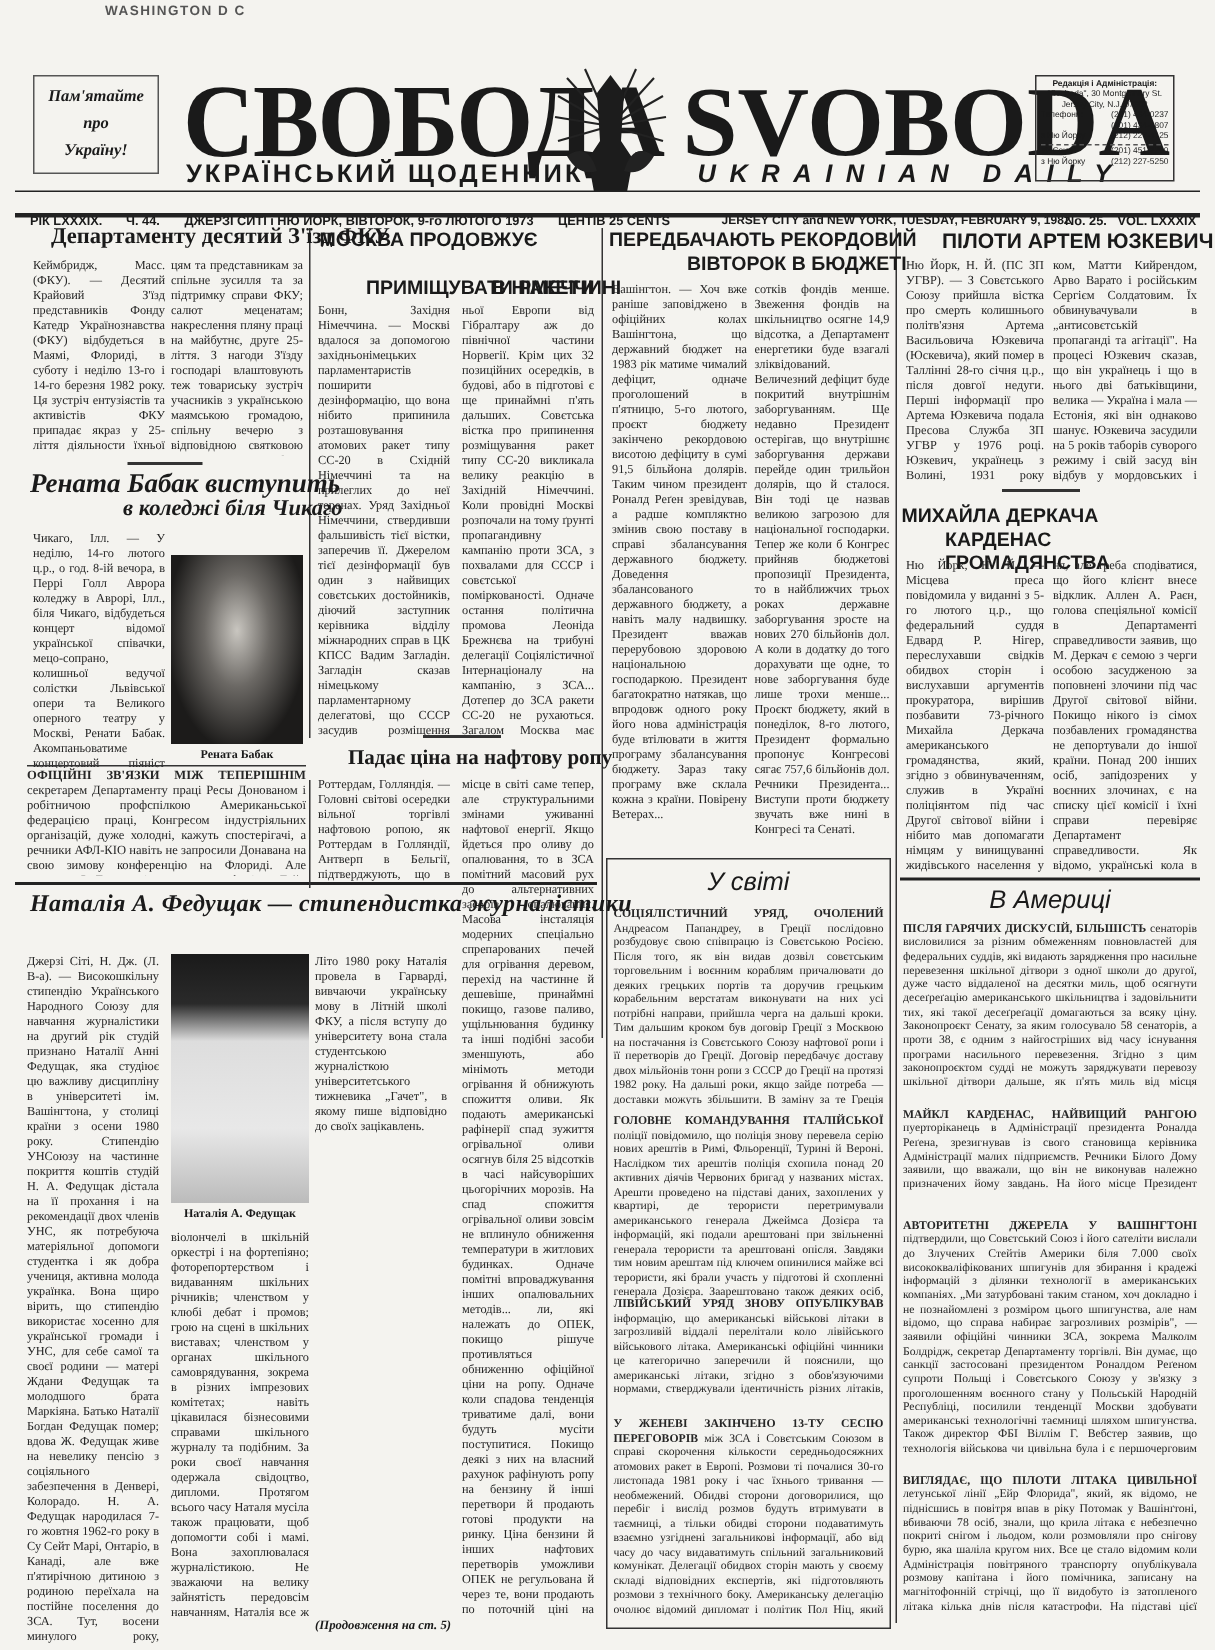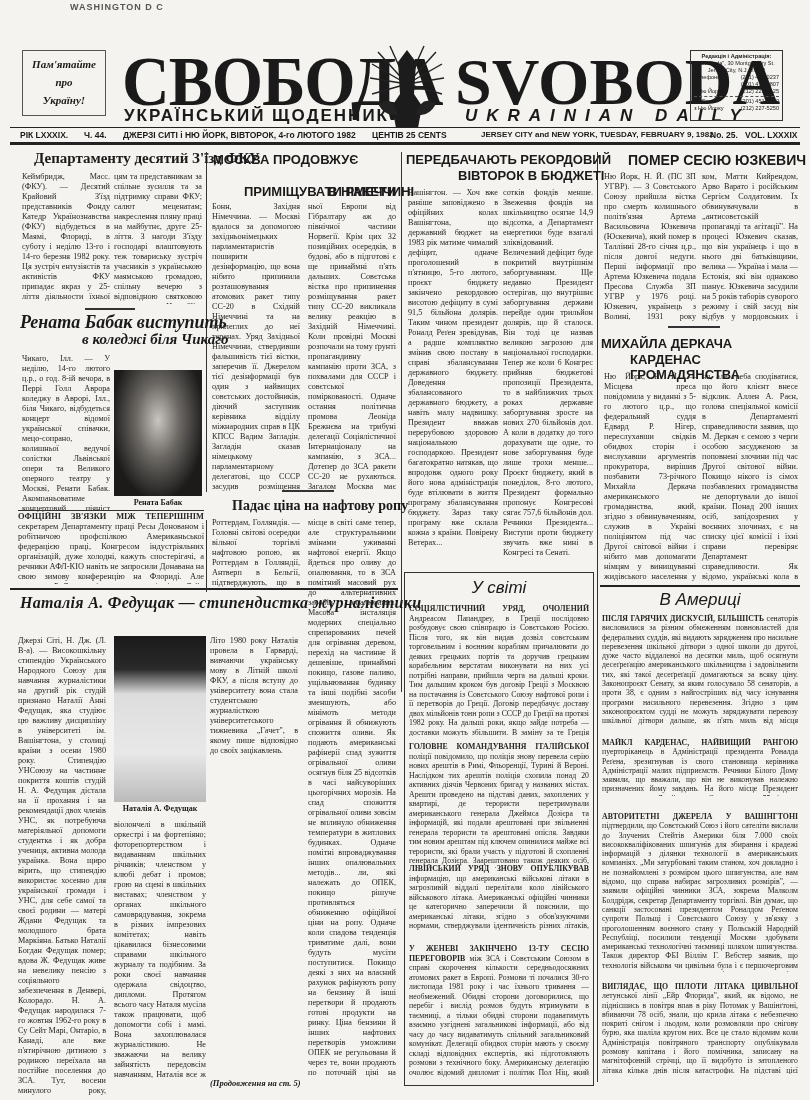--- a/index.html
+++ b/index.html
@@ -12,21 +12,21 @@
 .mast-cyr{left:122px;top:52px;font-family:"Liberation Serif",serif;font-weight:bold;font-size:66px;letter-spacing:-1px;transform:scaleY(1.05);line-height:60px}
 .mast-cyr-sub{left:124px;top:106px;font-family:"Liberation Sans",sans-serif;font-weight:bold;font-size:17px;letter-spacing:2px}
 .mast-lat{left:455px;top:52px;font-family:"Liberation Serif",serif;font-weight:bold;font-size:66px;line-height:60px}
 .mast-lat-sub{left:465px;top:106px;font-family:"Liberation Sans",sans-serif;font-weight:bold;font-style:italic;font-size:17px;letter-spacing:9px}
 .emblem{left:368px;top:44px;width:78px;height:86px}
 .contact{left:690px;top:50px;width:93px;height:71px;border:1px solid #333;font-family:"Liberation Sans",sans-serif;font-size:5.6px;line-height:7px;padding:2px 3px}
 .contact .row{display:flex;justify-content:space-between}
 .contact .c{text-align:center}
 .contact hr{border:none;border-top:1px dashed #555;margin:1px 0}
 .rule{background:#222}
-.dateline{top:130px;left:0;width:810px;height:12px;font-family:"Liberation Sans",sans-serif;font-size:8.5px;font-weight:bold}
+.dateline{top:142px;left:0;width:810px;height:12px;font-family:"Liberation Sans",sans-serif;font-size:8.5px;font-weight:bold}
 .dateline span{position:absolute;top:0}
 .h-sans{font-family:"Liberation Sans",sans-serif;font-weight:bold;text-transform:none}
 .h-serif{font-family:"Liberation Serif",serif;font-weight:bold}
 .h-ital{font-family:"Liberation Serif",serif;font-style:italic;font-weight:bold}
 .vline{background:#333;width:1px}
 .hline{background:#333;height:1px}
 .photo{background:radial-gradient(ellipse at 50% 40%,#c9c6c0 0%,#6b6864 35%,#1c1b1a 75%);}
 .photo2{background:linear-gradient(180deg,#1a1a1a 0%,#2a2a2a 20%,#ddd 35%,#e8e8e8 70%,#bbb 100%)}
 .caption{font-size:8px;font-weight:bold;text-align:center}
 .brief-lead{font-weight:bold;text-transform:uppercase}
@@ -93,21 +93,21 @@
       <span>з Ню Йорку</span>
       <span>(212) 227-5250</span>
     </div>
 </div>
 
 <div class="abs rule" style="left:10px;top:127px;width:790px;height:1px"></div>
 
 <div class="abs dateline">
   <span style="left:20px">РІК LXXXIX.</span>
   <span style="left:84px">Ч. 44.</span>
-  <span style="left:123px">ДЖЕРЗІ СИТІ і НЮ ЙОРК, ВІВТОРОК, 4-го ЛЮТОГО 1982</span>
+  <span style="left:123px">ДЖЕРЗІ СИТІ і НЮ ЙОРК, ВІВТОРОК, 9-го ЛЮТОГО 1973</span>
   <span style="left:372px">ЦЕНТІВ 25 CENTS</span>
   <span style="left:481px;font-size:8px">JERSEY CITY and NEW YORK,  TUESDAY, FEBRUARY 9, 1982</span>
   <span style="left:710px">No. 25.</span>
   <span style="left:745px">VOL. LXXXIX</span>
 </div>
 <div class="abs rule" style="left:10px;top:142px;width:790px;height:3px"></div>
 
 <div class="abs vline" style="left:206px;top:152px;height:340px"></div>
 <div class="abs vline" style="left:401px;top:152px;height:540px"></div>
 <div class="abs vline" style="left:597px;top:152px;height:930px"></div>
@@ -168,21 +168,21 @@
 </div>
 <div class="abs txt" style="left:409px;top:864px;width:180px;height:66px;font-size:7.8px;line-height:9.5px">
   <span class="brief-lead">ЛІВІЙСЬКИЙ УРЯД ЗНОВУ ОПУБЛІКУВАВ</span>
   <span>інформацію, що американські військові літаки в загрозливій віддалі перелітали коло лівійського військового літака. Американські офіційні чинники це категорично заперечили й пояснили, що американські літаки, згідно з обов'язуючими нормами, стверджували ідентичність різних літаків, але ніколи не зближалися до них поза безпечну віддаль. Лівійські заходи — це чергова звичайна вигадка, що їх тепер залюбки поширює режим Муаммара Каддафі.</span>
 </div>
 <div class="abs txt" style="left:409px;top:944px;width:180px;height:134px;font-size:7.8px;line-height:9.5px">
   <span class="brief-lead">У ЖЕНЕВІ ЗАКІНЧЕНО 13-ТУ СЕСІЮ ПЕРЕГОВОРІВ</span>
   <span>між ЗСА і Совєтським Союзом в справі скорочення кількости середньодосяжних атомових ракет в Европі. Розмови ті почалися 30-го листопада 1981 року і час їхнього тривання — необмежений. Обидві сторони договорилися, що перебіг і вислід розмов будуть втримувати в таємниці, а тільки обидві сторони подаватимуть взаємно узгіднені загальникові інформації, або від часу до часу видаватимуть спільний загальниковий комунікат. Делегації обидвох сторін мають у своєму складі відповідних експертів, які підготовляють розмови з технічного боку. Американську делегацію очолює відомий дипломат і політик Пол Ніц, який колись очолював центр державного планування, а з совєтського боку головою делегації є Юлій Квіцінскі, польського походження, батьків якого вивезли росіяни на Сибір, де вони й загинули, а Юлій виховався в захисті для бездомних дітей. Як подали речники обидвох сторін, віднепер кожного тижня відбуватимуться по дві сесії переговорів.</span>
 </div>
 
-<div class="abs h-sans" style="left:628px;top:152px;font-size:14px">ПОМЕР СЕСІЮ ЮЗКЕВИЧ</div>
+<div class="abs h-sans" style="left:628px;top:152px;font-size:14px">ПІЛОТИ АРТЕМ ЮЗКЕВИЧ</div>
 <div class="abs txt" style="left:604px;top:172px;width:92px;height:150px">Ню Йорк, Н. Й. (ПС ЗП УГВР). — З Совєтського Союзу прийшла вістка про смерть колишнього політв'язня Артема Васильовича Юзкевича (Юскевича), який помер в Таллінні 28-го січня ц.р., після довгої недуги. Перші інформації про Артема Юзкевича подала Пресова Служба ЗП УГВР у 1976 році. Юзкевич, українець з Волині, 1931 року народження, жив і працював у Таллінні, де був заарештований 13-го грудня 1974 року за участь в „Естонському демократичному русі". 21-31 жовтня 1975 року був засуджений Верховним судом Естонської РСР разом з трьома естонцями Кальо Мяттиком, Матти Кийрендом,</div>
 <div class="abs txt" style="left:702px;top:172px;width:96px;height:150px">ком, Матти Кийрендом, Арво Варато і російським Сергієм Солдатовим. Їх обвинувачували в „антисовєтській пропаганді та агітації". На процесі Юзкевич сказав, що він українець і що в нього дві батьківщини, велика — Україна і мала — Естонія, які він однаково шанує. Юзкевича засудили на 5 років таборів суворого режиму і свій засуд він відбув у мордовських і пермських таборах. У таборах хворів на туберкульозу легенів. Звільнений 13-го грудня 1979 року він повернувся до Таллінну, де рік жив під адміністративним наглядом. А. Юзкевич був одружений і мав дорослу доньку.</div>
 <div class="abs hline" style="left:668px;top:326px;width:52px;height:2px"></div>
 
 <div class="abs h-sans" style="left:601px;top:336px;font-size:13px">МИХАЙЛА ДЕРКАЧА</div>
 <div class="abs h-sans" style="left:630px;top:352px;font-size:13px">КАРДЕНАС ГРОМАДЯНСТВА</div>
 <div class="abs txt" style="left:604px;top:372px;width:92px;height:210px">Ню Йорк, Н. Й. — Місцева преса повідомила у виданні з 5-го лютого ц.р., що федеральний суддя Едвард Р. Нігер, переслухавши свідків обидвох сторін і вислухавши аргументів прокуратора, вирішив позбавити 73-річного Михайла Деркача американського громадянства, який, згідно з обвинуваченням, служив в Україні поліціянтом під час Другої світової війни і нібито мав допомагати німцям у винищуванні жидівського населення у місцевості Нова Ярична. Якщо М. Деркач не внесе апеляції до рішення судді, він може бути депортований. Як повідомив М. Деркач, він до кінця довідатись від М. Деркача про його реакцію, він відіслав до свого адвоката Михайла Пізнака, який заявив, що він ще не бачив оригіналу судового рішен-</div>
 <div class="abs txt" style="left:702px;top:372px;width:96px;height:210px">ня, але треба сподіватися, що його клієнт внесе відклик. Аллен А. Раєн, голова спеціяльної комісії в Департаменті справедливости заявив, що М. Деркач є семою з черги особою засудженою за поповнені злочини під час Другої світової війни. Покищо нікого із сімох позбавлених громадянства не депортували до іншої країни. Понад 200 інших осіб, запідозрених у воєнних злочинах, є на списку цієї комісії і їхні справи перевіряє Департамент справедливости. Як відомо, українські кола в ЗСА вимагають, щоб американські суди не покладалися на документацію, яку постачає Москва, і не користувалися совєтським „доказовим" матеріялом і „свідками", які дуже часто являються агентами КГБ, або підставленими цією установою особами.</div>
 <div class="abs rule" style="left:600px;top:585px;width:200px;height:2px"></div>
 

